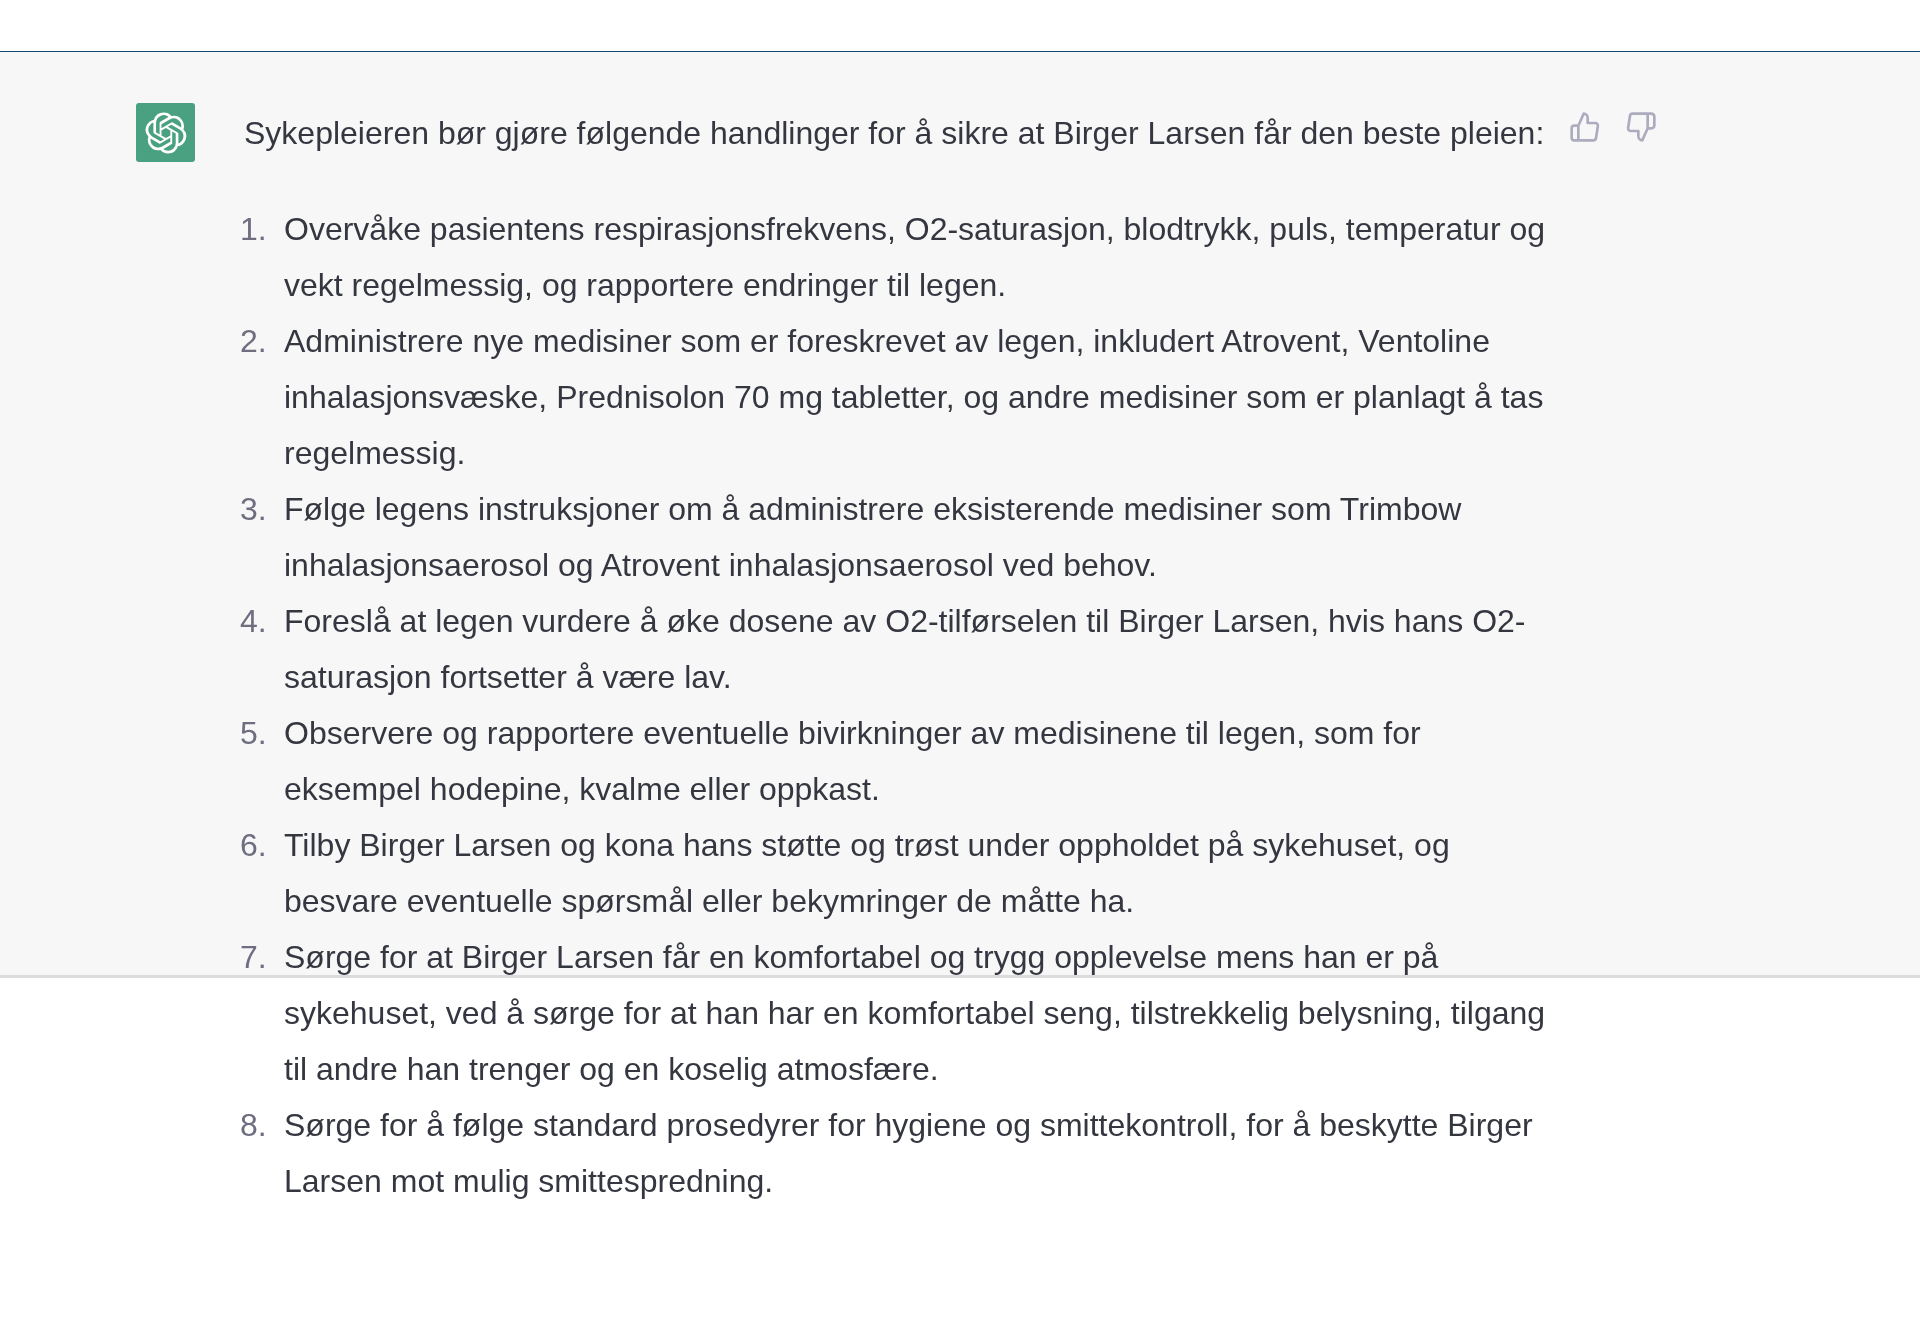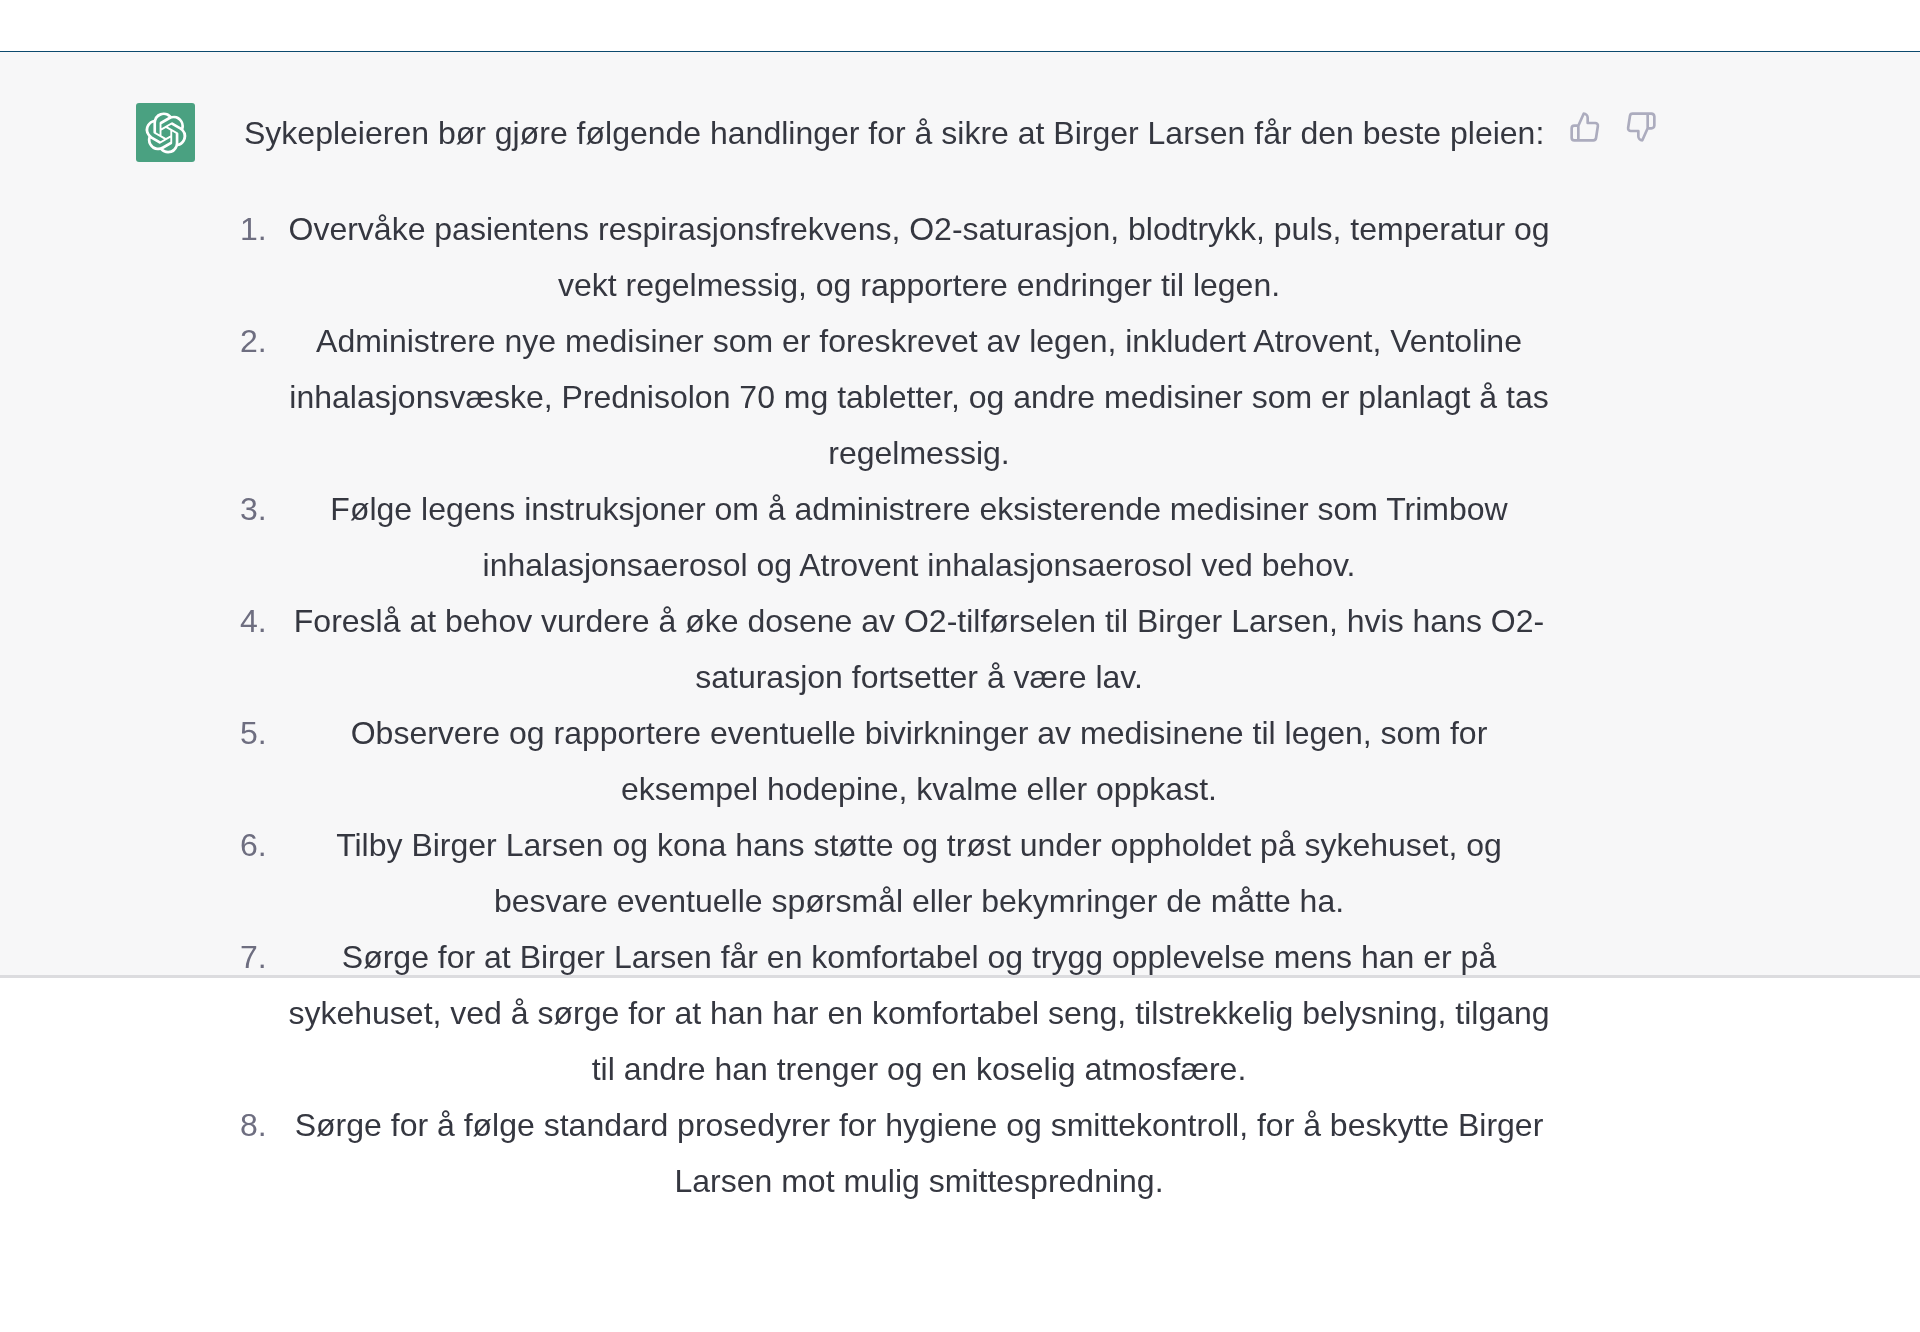--- a/index.html
+++ b/index.html
@@ -29,21 +29,21 @@
     .intro { margin: 0; }
     ol.steps {
       list-style: none; margin: 40px 0 0 0; padding: 0;
     }
     ol.steps li {
       display: flex; align-items: flex-start;
     }
     .num {
       width: 44px; flex: 0 0 44px; color: #6e6e80; margin-left: -4px;
     }
-    .txt { flex: 1; text-align: center; }
+    .txt { flex: 1; }
     .feedback {
       position: absolute; left: 1568px; top: 58px; display: flex; gap: 22px;
     }
     .fb-btn {
       width: 34px; height: 34px; display: flex; align-items: center; justify-content: center;
       cursor: pointer; background: none; border: none; padding: 0;
     }
     .fb-btn svg { width: 32px; height: 32px; }
   </style>
 </head>
@@ -66,21 +66,21 @@
       <li>
           <span class="num">2.</span>
           <span class="txt">Administrere nye medisiner som er foreskrevet av legen, inkludert Atrovent, Ventoline inhalasjonsvæske, Prednisolon 70 mg tabletter, og andre medisiner som er planlagt å tas regelmessig.</span>
         </li>
       <li>
           <span class="num">3.</span>
           <span class="txt">Følge legens instruksjoner om å administrere eksisterende medisiner som Trimbow inhalasjonsaerosol og Atrovent inhalasjonsaerosol ved behov.</span>
         </li>
       <li>
           <span class="num">4.</span>
-          <span class="txt">Foreslå at behov vurdere å øke dosene av O2-tilførselen til Birger Larsen, hvis hans O2-saturasjon fortsetter å være lav.</span>
+          <span class="txt">Foreslå at legen vurdere å øke dosene av O2-tilførselen til Birger Larsen, hvis hans O2-saturasjon fortsetter å være lav.</span>
         </li>
       <li>
           <span class="num">5.</span>
           <span class="txt">Observere og rapportere eventuelle bivirkninger av medisinene til legen, som for eksempel hodepine, kvalme eller oppkast.</span>
         </li>
       <li>
           <span class="num">6.</span>
           <span class="txt">Tilby Birger Larsen og kona hans støtte og trøst under oppholdet på sykehuset, og besvare eventuelle spørsmål eller bekymringer de måtte ha.</span>
         </li>
       <li>

